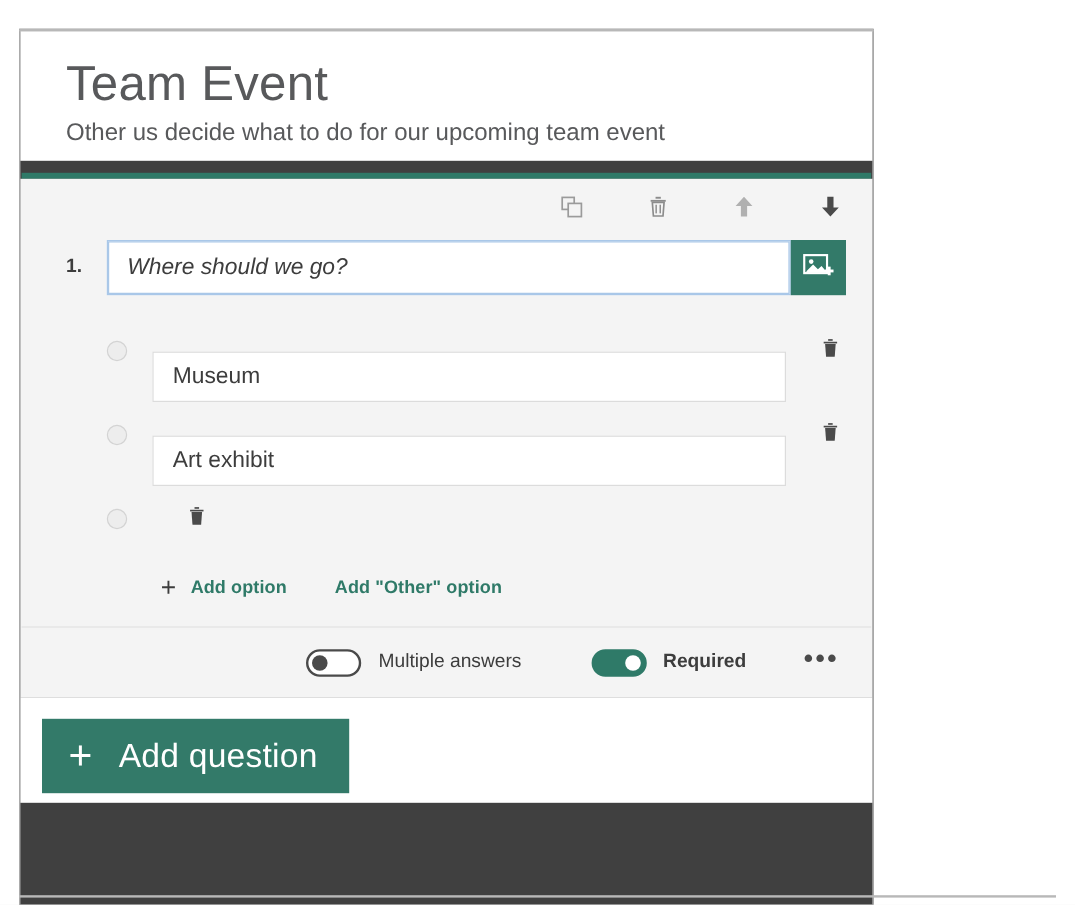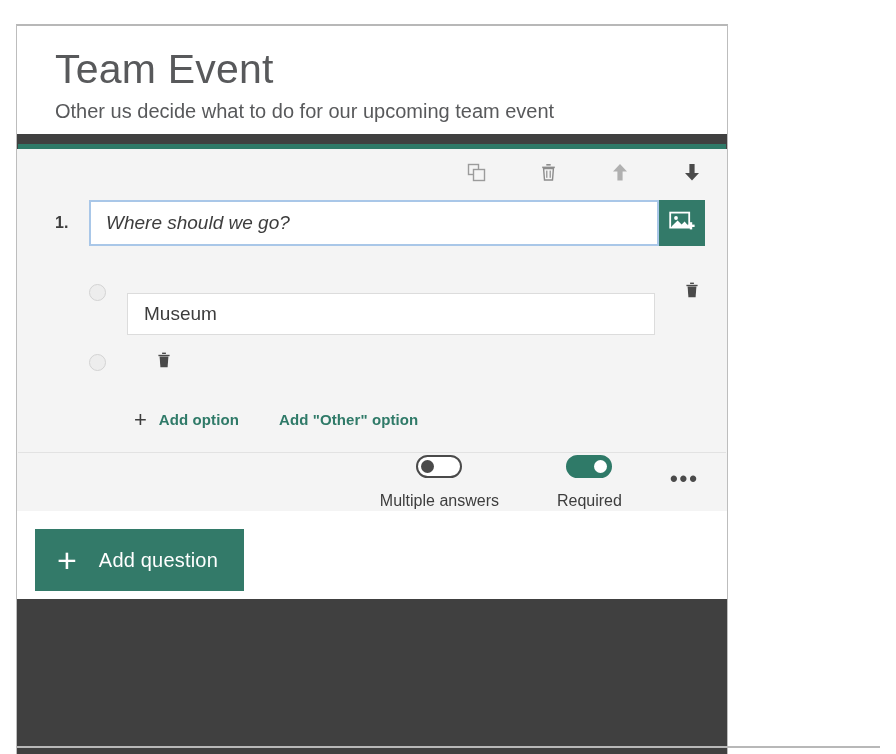--- a/index.html
+++ b/index.html
@@ -228,23 +228,22 @@
     align-items: center;
     height: 58px;
     padding-right: 24px;
     justify-content: flex-end;
     gap: 0;
   }
   .toggle-group {
     display: flex;
     align-items: center;
     gap: 14px;
-    flex-direction: column;
-  }
-  .toggle-group + .toggle-group { margin-left: 58px; }
+  }
+  .toggle-group + .toggle-group { margin-left: 58px; font-weight: bold; }
 
   .switch {
     width: 46px;
     height: 23px;
     border-radius: 12px;
     position: relative;
     cursor: pointer;
     box-sizing: border-box;
     flex: none;
   }
@@ -307,21 +306,21 @@
     padding: 0 26px 0 22px;
     cursor: pointer;
     font-family: "Liberation Sans", sans-serif;
   }
   .aq-plus {
     font-size: 34px;
     line-height: 30px;
     font-weight: 400;
   }
   .aq-label {
-    font-size: 20px;
+    font-size: 28px;
     font-weight: 400;
     letter-spacing: 0.2px;
   }
 
   .bottom-edge {
     position: absolute;
     left: 16px;
     bottom: 6px;
     width: 864px;
     height: 2px;
@@ -405,20 +404,33 @@
             <span>
               <svg width="16" height="18" viewBox="0 0 16 18">
                 <rect x="2.4" y="3.8" width="11.2" height="1.4" fill="#4a4a4a"></rect>
                 <rect x="6.1" y="1.6" width="3.8" height="1.4" fill="#4a4a4a"></rect>
                 <path d="M3.6 5.6 h8.8 l-0.8 10.6 h-7.2 z" fill="#4a4a4a"></path>
               </svg>
             </span>
           </span>
         </div>
 
+        <div class="option-row">
+          <span class="radio"></span>
+          <input class="opt-input" type="text" value="Art exhibit" style="">
+          <span class="opt-del">
+            <span>
+              <svg width="16" height="18" viewBox="0 0 16 18">
+                <rect x="2.4" y="3.8" width="11.2" height="1.4" fill="#4a4a4a"></rect>
+                <rect x="6.1" y="1.6" width="3.8" height="1.4" fill="#4a4a4a"></rect>
+                <path d="M3.6 5.6 h8.8 l-0.8 10.6 h-7.2 z" fill="#4a4a4a"></path>
+              </svg>
+            </span>
+          </span>
+        </div>
 
         <div class="option-row">
           <span class="radio"></span>
           <span class="opt-del">
             <span>
               <svg width="16" height="18" viewBox="0 0 16 18">
                 <rect x="2.4" y="3.8" width="11.2" height="1.4" fill="#4a4a4a"></rect>
                 <rect x="6.1" y="1.6" width="3.8" height="1.4" fill="#4a4a4a"></rect>
                 <path d="M3.6 5.6 h8.8 l-0.8 10.6 h-7.2 z" fill="#4a4a4a"></path>
               </svg>

